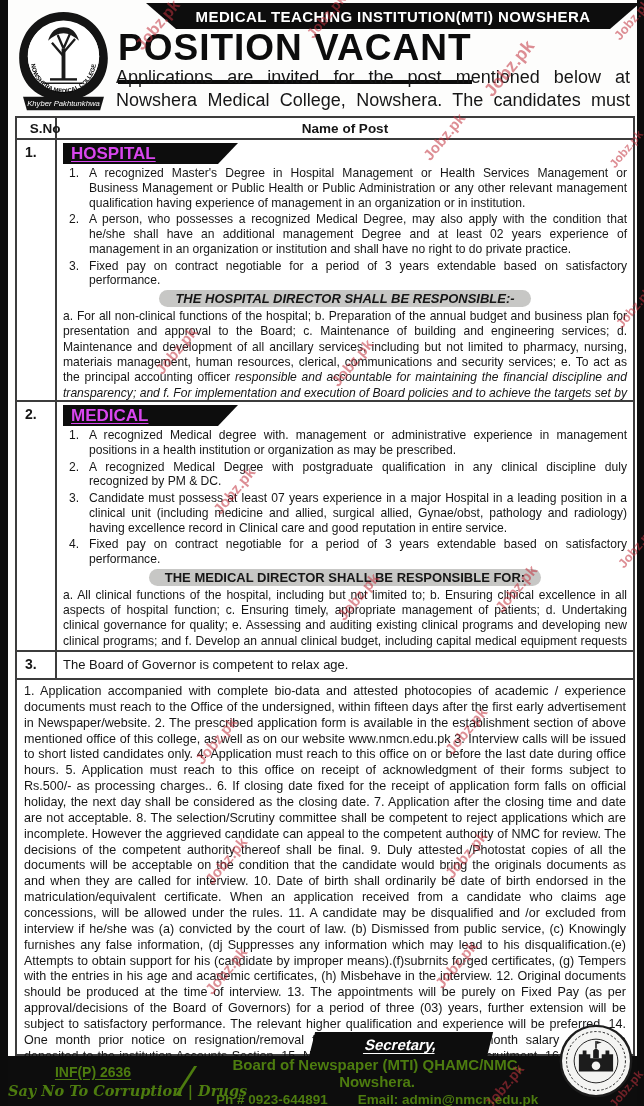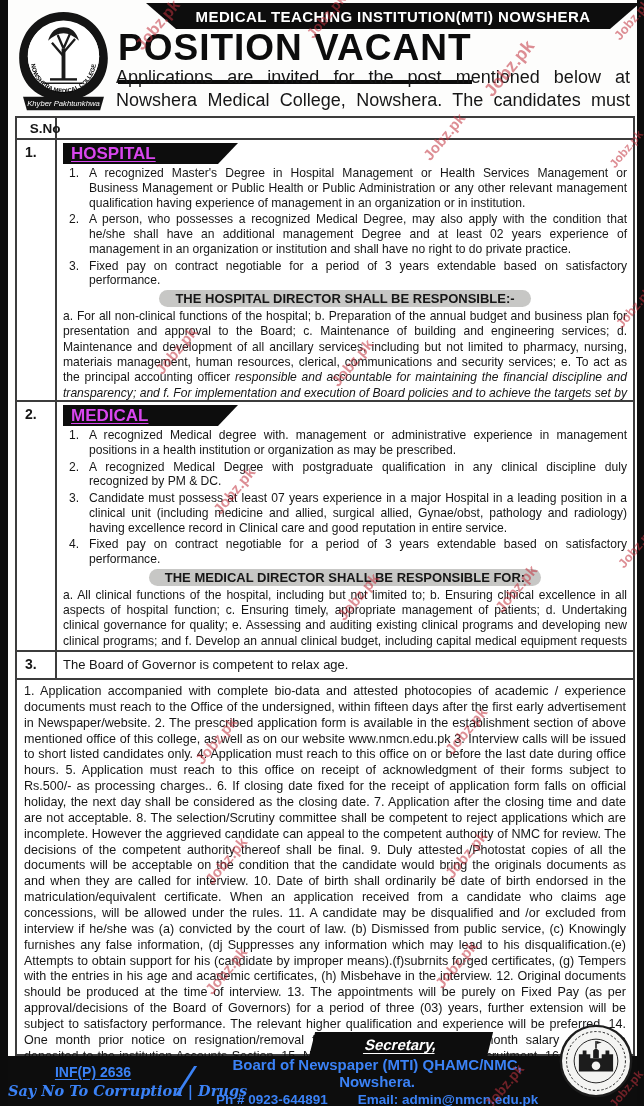--- a/index.html
+++ b/index.html
@@ -57,36 +57,36 @@
   }
   ol.speclist { list-style:none; counter-reset:n; font-size:12.1px; line-height:1.22; }
   ol.speclist li { position:relative; padding-left:26px; text-align:justify; margin-bottom:2px; }
   ol.speclist li::before { counter-increment:n; content:counter(n) "."; position:absolute; left:6px; }
 
   .pill {
     display:block; width:fit-content; margin:2px auto 2px auto;
     background:#c7c7c5; border-radius:10px; padding:1px 16px;
     font-size:13px; font-weight:bold; text-align:center;
   }
-  .pill.it { }
+  .pill.it { font-style:italic; }
   .resp { font-size:12.1px; line-height:1.27; text-align:justify; margin-top:1px; }
   .resp .it { font-style:italic; }
   .terms { padding:4px 7px 0 7px; font-size:12.55px; line-height:1.265; text-align:justify; }
 
   
   .secretary {
     position:absolute; left:312px; top:1032px; width:178px; height:25px;
     background:#0d0d0d; color:#fff; font-size:15px; font-weight:bold;
     display:flex; align-items:center; justify-content:center;
     text-decoration:underline; text-underline-offset:3px;
     transform:skewX(-14deg); z-index:4;
   }
   .footer {
     position:absolute; left:8px; right:7px; top:1056px; height:50px;
-    background:#0d0d0d; color:#3b82f6; display:flex; align-items:center; z-index:3;
+    background:#0d0d0d; color:#4d7c0f; display:flex; align-items:center; z-index:3;
   }
   .f-left { width:170px; text-align:center; }
   .f-inf { font-size:14px; font-weight:bold; text-decoration:underline; text-underline-offset:2px; }
   .f-slogan { font-family:"DejaVu Serif", serif; font-style:italic; font-weight:bold; font-size:14.5px; margin-top:2px; white-space:nowrap; }
   .f-slash { font-size:40px; font-style:italic; line-height:40px; margin:0 6px 0 2px; transform:skewX(-10deg); }
   .f-mid { flex:1; text-align:center; padding-right:80px; }
   .f-org { font-size:15px; font-weight:bold; }
   .f-row { display:flex; justify-content:center; gap:30px; margin-top:2px; font-size:13.5px; font-weight:bold; }
   .seal { position:absolute; right:3px; top:-34px; width:76px; height:78px; z-index:5; }
 
@@ -129,20 +129,21 @@
     </text>
     <g>
       <path d="M8,90 L92,90 L88,104 L12,104 Z" fill="#141414"></path>
       <text x="50" y="100" text-anchor="middle" font-size="8" font-style="italic" fill="#ffffff" font-family="Liberation Sans, sans-serif">Khyber Pakhtunkhwa</text>
     </g>
   </svg>
 
   <div class="adbody">
     <div class="thead">
       <div class="c1">S.No</div>
+      <div class="c2">Name of Post</div>
     </div>
 
     <div class="trow r1">
       <div class="num">1.</div>
       <div class="cell">
         <div class="dir-banner">HOSPITAL DIRECTOR:</div>
         <ol class="speclist">
           <li>A recognized Master's Degree in Hospital Management or Health Services Management or Business Management or Public Health or Public Administration or any other relevant management qualification having experience of management in an organization or in institution.</li>
           <li>A person, who possesses a recognized Medical Degree, may also apply with the condition that he/she shall have an additional management Degree and at least 02 years experience of management in an organization or institution and shall have no right to do private practice.</li>
           <li>Fixed pay on contract negotiable for a period of 3 years extendable based on satisfactory performance.</li>

